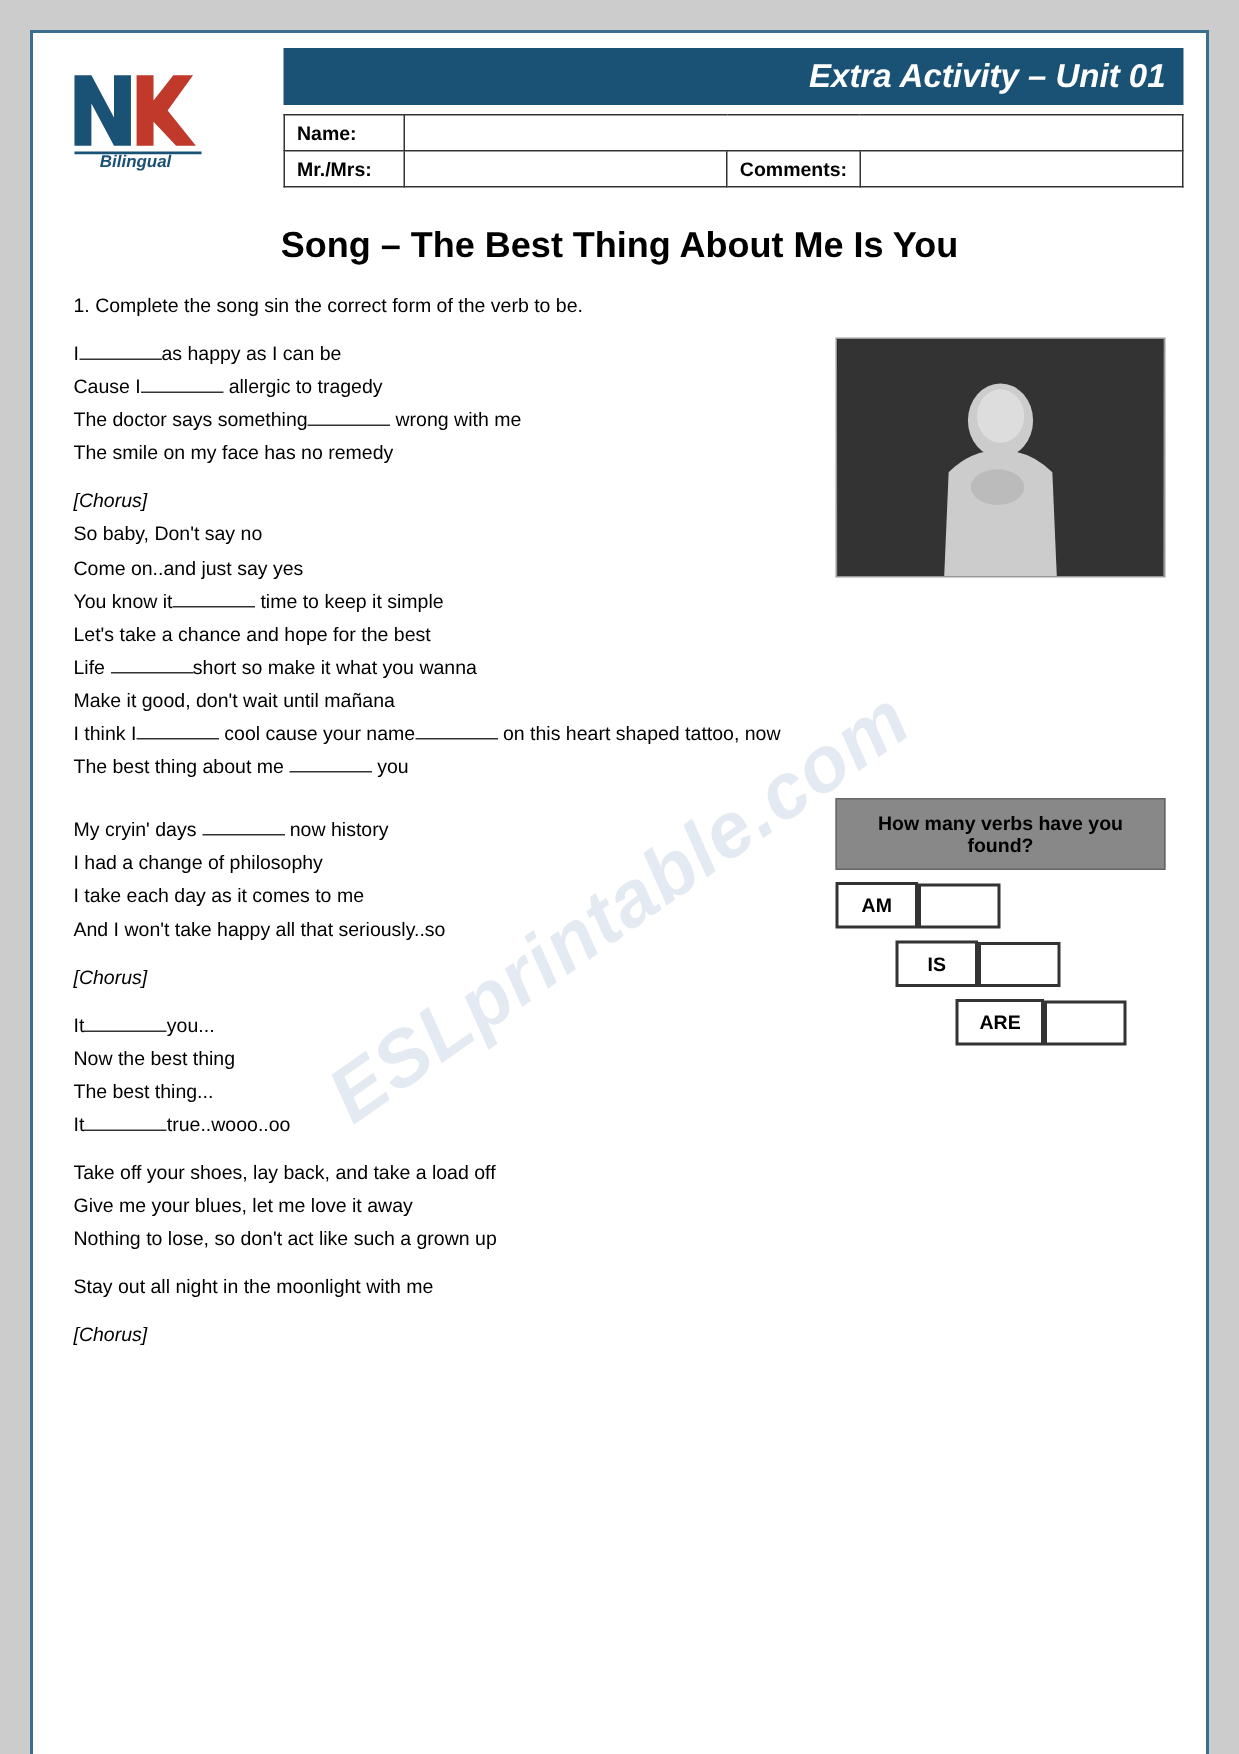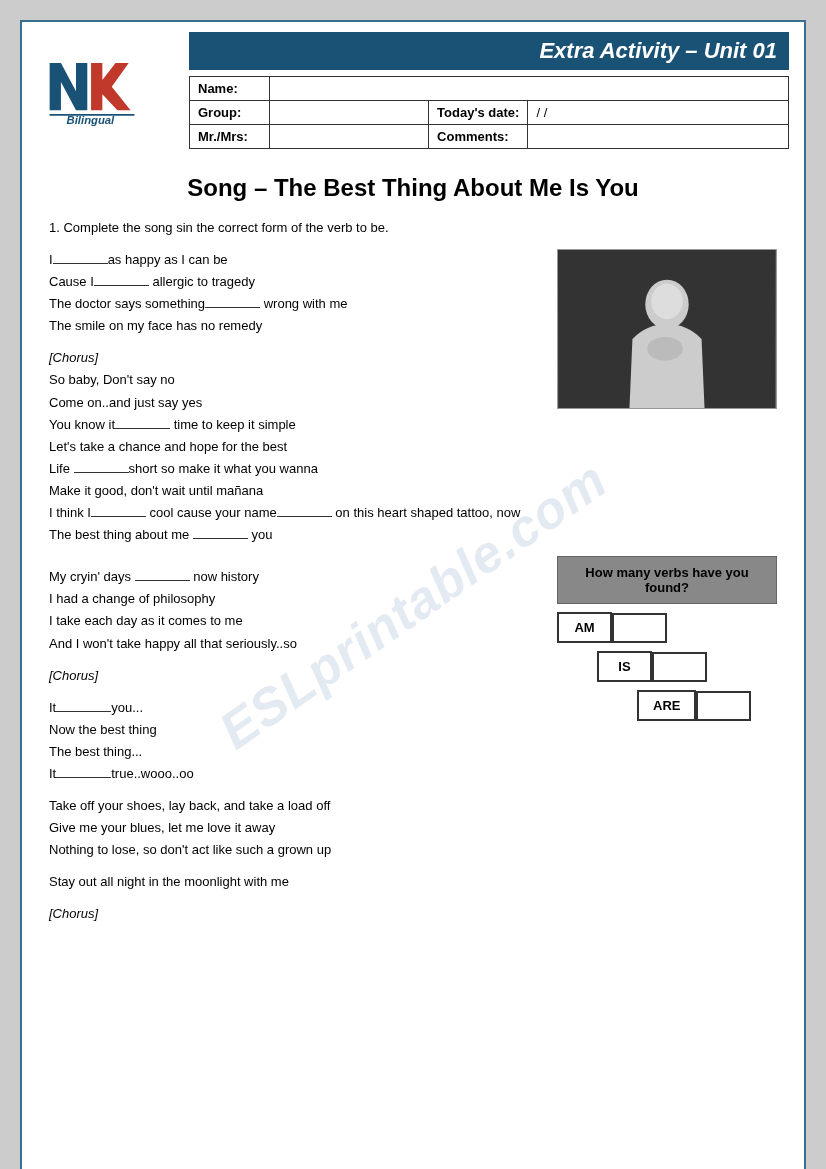--- a/index.html
+++ b/index.html
@@ -196,26 +196,20 @@
         <line x1="10" y1="70" x2="100" y2="70" stroke="#1a5276" stroke-width="2"></line>
       </svg>
     </div>
     <div class="header-right">
       <div class="title-bar">Extra Activity – Unit 01</div>
       <table class="form-table">
         <tbody>
             <tr>
           <td class="label">Name:</td>
           <td colspan="3"></td>
-        </tr>
-        <tr>
-          <td class="label">Group:</td>
-          <td></td>
-          <td class="label">Today's date:</td>
-          <td>/    /</td>
         </tr>
         <tr>
           <td class="label">Mr./Mrs:</td>
           <td></td>
           <td class="label">Comments:</td>
           <td></td>
         </tr>
       </tbody>
         </table>
     </div>

